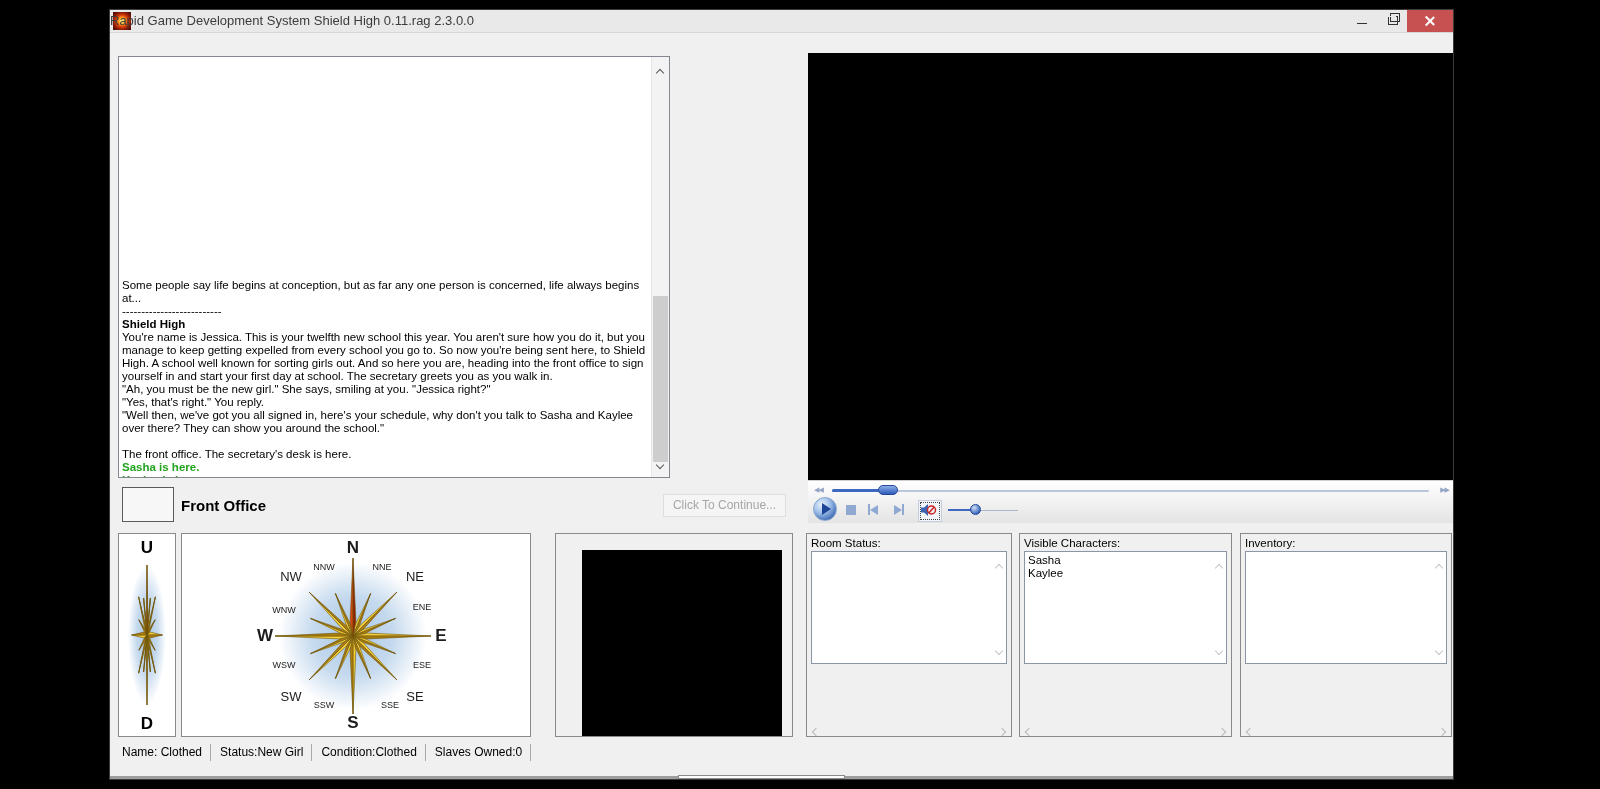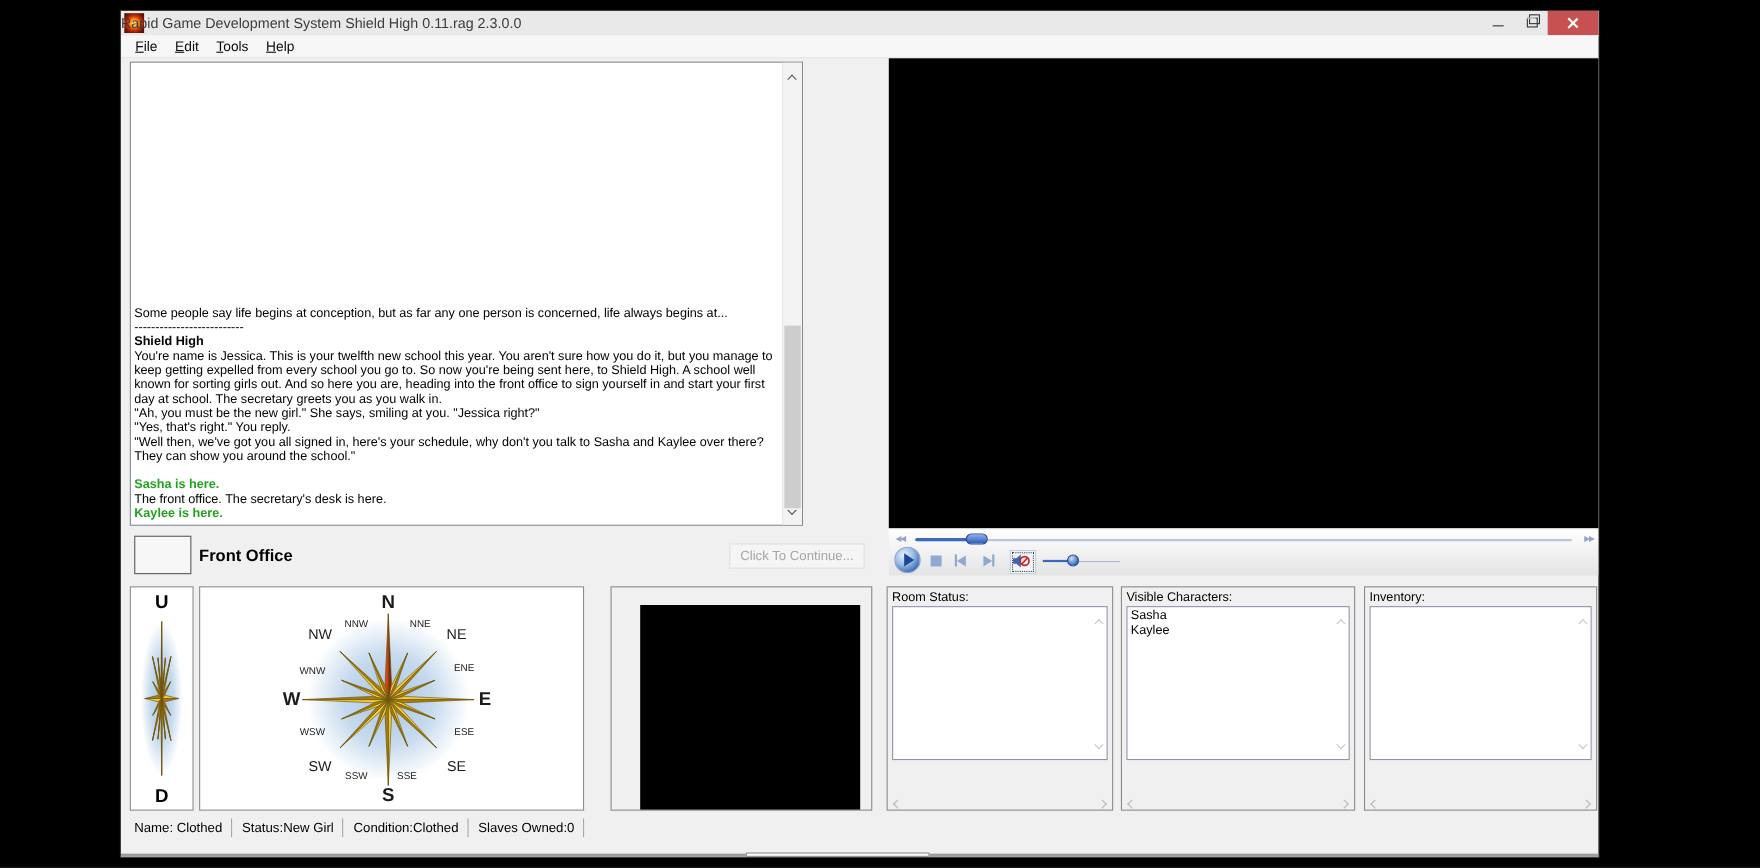--- a/index.html
+++ b/index.html
@@ -23,21 +23,21 @@
   .close-x{position:absolute;left:18px;top:6px;width:10px;height:10px}
   .close-x::before,.close-x::after{content:"";position:absolute;left:4px;top:-1px;width:1.5px;height:12px;background:#fff}
   .close-x::before{transform:rotate(45deg)} .close-x::after{transform:rotate(-45deg)}
 
   
   .menubar{position:absolute;left:0;top:22px;right:0;height:21px;background:#f7f7f7;border-bottom:1px solid #e3e3e3;display:flex;align-items:center;padding-left:5px;box-sizing:border-box}
   .menu-item{display:block;padding:3px 8px;font-size:12.5px;color:#0a0a0a}
   .menu-item::first-letter{text-decoration:underline}
 
   
-  .textbox{position:absolute;left:8px;top:46px;width:612px;height:422px;background:#fff;border:1px solid #828790;box-sizing:border-box}
+  .textbox{position:absolute;left:8px;top:46px;width:552px;height:422px;background:#fff;border:1px solid #828790;box-sizing:border-box}
   .story{position:absolute;left:3px;top:0;right:19px;bottom:0;overflow:hidden;font-size:11.5px;line-height:13px;color:#000}
   .story-inner{padding-top:222px}
   .line-sep{letter-spacing:0}
   .line-heading{font-weight:bold}
   .line-blank{height:13px}
   .line-link{color:#22a31f;font-weight:bold}
   .ta-scroll{position:absolute;top:0;right:0;bottom:0;width:17px;background:#f3f3f3;border-left:1px solid #e6e6e6}
   .ta-arrow{position:absolute;left:5px;color:#5a5a5a}
   .ta-thumb{position:absolute;left:1px;right:1px;top:239px;height:166px;background:#cdcdcd}
   .chev{display:inline-block;width:5px;height:5px;border-right:1.5px solid currentColor;border-bottom:1.5px solid currentColor}
@@ -82,21 +82,21 @@
   .compass-rose{position:absolute;left:0;top:0}
   .cpt{position:absolute;transform:translate(-50%,-50%);color:#1c1c1c;white-space:nowrap}
   .cpt.lg{font-size:17px;font-weight:bold}
   .cpt.md{font-size:13px}
   .cpt.sm{font-size:9px;font-weight:normal}
   .img-panel{left:445px;width:238px;background:#f0f0f0}
   .black-img{position:absolute;left:26px;top:16px;width:200px;height:186px;background:#000}
   .list-panel{background:#f0f0f0}
   .lp-room{left:696px;width:206px} .lp-chars{left:909px;width:213px} .lp-inv{left:1130px;width:212px}
   .list-label{position:absolute;left:4px;top:3px;font-size:11.5px;color:#000}
-  .listbox{position:absolute;left:4px;top:17px;right:4px;height:140px;background:#fff;border:1px solid #8a96a5;box-sizing:border-box}
+  .listbox{position:absolute;left:4px;top:17px;right:4px;height:113px;background:#fff;border:1px solid #8a96a5;box-sizing:border-box}
   .lb-arrow{position:absolute;right:4px;color:#c6c6c6}
   .list-items{position:absolute;left:3px;top:2px;font-size:11.5px;line-height:13px;color:#000}
   .hscroll{position:absolute;left:4px;right:4px;top:183px;height:14px;color:#b8b8b8}
   .hs-left{position:absolute;left:2px;top:4px} .hs-right{position:absolute;right:2px;top:4px}
 
   
   .statusbar{position:absolute;left:8px;top:731px;height:22px;display:flex;align-items:center;font-size:12px;color:#000}
   .status-seg{padding:0 8px 0 4px;border-right:1px solid #a9a9a9;margin-right:5px;line-height:17px;height:17px}
   .bottom-line{position:absolute;left:0;right:0;top:766px;height:3px;background:#9e9e9e}
   .bottom-line-white{position:absolute;left:568px;width:167px;top:765px;height:4px;background:#fdfdfd;border:1px solid #8a8a8a;box-sizing:border-box}
@@ -111,40 +111,34 @@
     <div class="title-text">Rapid Game Development System Shield High 0.11.rag 2.3.0.0</div>
     <div class="win-btn btn-min"></div>
     <div class="win-btn btn-restore">
         <span class="restore-glyph"></span>
       </div>
     <div class="win-btn btn-close">
         <span class="close-x"></span>
       </div>
   </div>
 
-  <div class="menubar">
-    <span class="menu-item">File</span>
-    <span class="menu-item">Edit</span>
-    <span class="menu-item">Tools</span>
-    <span class="menu-item">Help</span>
-  </div>
 
   <div class="textbox">
     <div class="story">
       <div class="story-inner">
         <div class="line">Some people say life begins at conception, but as far any one person is concerned, life always begins at...</div>
         <div class="line line-sep">--------------------------</div>
         <div class="line line-heading">Shield High</div>
         <div class="line">You're name is Jessica. This is your twelfth new school this year. You aren't sure how you do it, but you manage to keep getting expelled from every school you go to. So now you're being sent here, to Shield High. A school well known for sorting girls out. And so here you are, heading into the front office to sign yourself in and start your first day at school. The secretary greets you as you walk in.</div>
         <div class="line">"Ah, you must be the new girl." She says, smiling at you. "Jessica right?"</div>
         <div class="line">"Yes, that's right." You reply.</div>
         <div class="line">"Well then, we've got you all signed in, here's your schedule, why don't you talk to Sasha and Kaylee over there? They can show you around the school."</div>
         <div class="line line-blank"></div>
+        <div class="line">The front office. The secretary's desk is here.</div>
         <div class="line line-link">Sasha is here.</div>
-        <div class="line">The front office. The secretary's desk is here.</div>
         <div class="line line-link">Kaylee is here.</div>
       </div>
     </div>
     <div class="ta-scroll">
       <span class="ta-arrow" style="top:5px"><span class="chev up"></span></span>
       <div class="ta-thumb"></div>
       <span class="ta-arrow" style="bottom:5px"><span class="chev down"></span></span>
     </div>
   </div>
 
@@ -271,21 +265,21 @@
         <polygon points="171,102 168.1,87.3 171.0,24.0" fill="#da4414" stroke="#6e5408" stroke-width="0.6"></polygon>
         <polygon points="171,102 173.9,87.3 171.0,24.0" fill="#8e2306" stroke="#6e5408" stroke-width="0.6"></polygon>
       </svg>
     <span class="cpt lg" style="left:171px;top:14px">N</span>
     <span class="cpt sm" style="left:200px;top:33px">NNE</span>
     <span class="cpt md" style="left:233px;top:42px">NE</span>
     <span class="cpt sm" style="left:240px;top:73px">ENE</span>
     <span class="cpt lg" style="left:259px;top:102px">E</span>
     <span class="cpt sm" style="left:240px;top:131px">ESE</span>
     <span class="cpt md" style="left:233px;top:162px">SE</span>
-    <span class="cpt sm" style="left:188px;top:171px">SSE</span>
+    <span class="cpt sm" style="left:208px;top:171px">SSE</span>
     <span class="cpt lg" style="left:171px;top:189px">S</span>
     <span class="cpt sm" style="left:142px;top:171px">SSW</span>
     <span class="cpt md" style="left:109px;top:162px">SW</span>
     <span class="cpt sm" style="left:102px;top:131px">WSW</span>
     <span class="cpt lg" style="left:83px;top:102px">W</span>
     <span class="cpt sm" style="left:102px;top:76px">WNW</span>
     <span class="cpt md" style="left:109px;top:42px">NW</span>
     <span class="cpt sm" style="left:142px;top:33px">NNW</span>
   </div>
 

